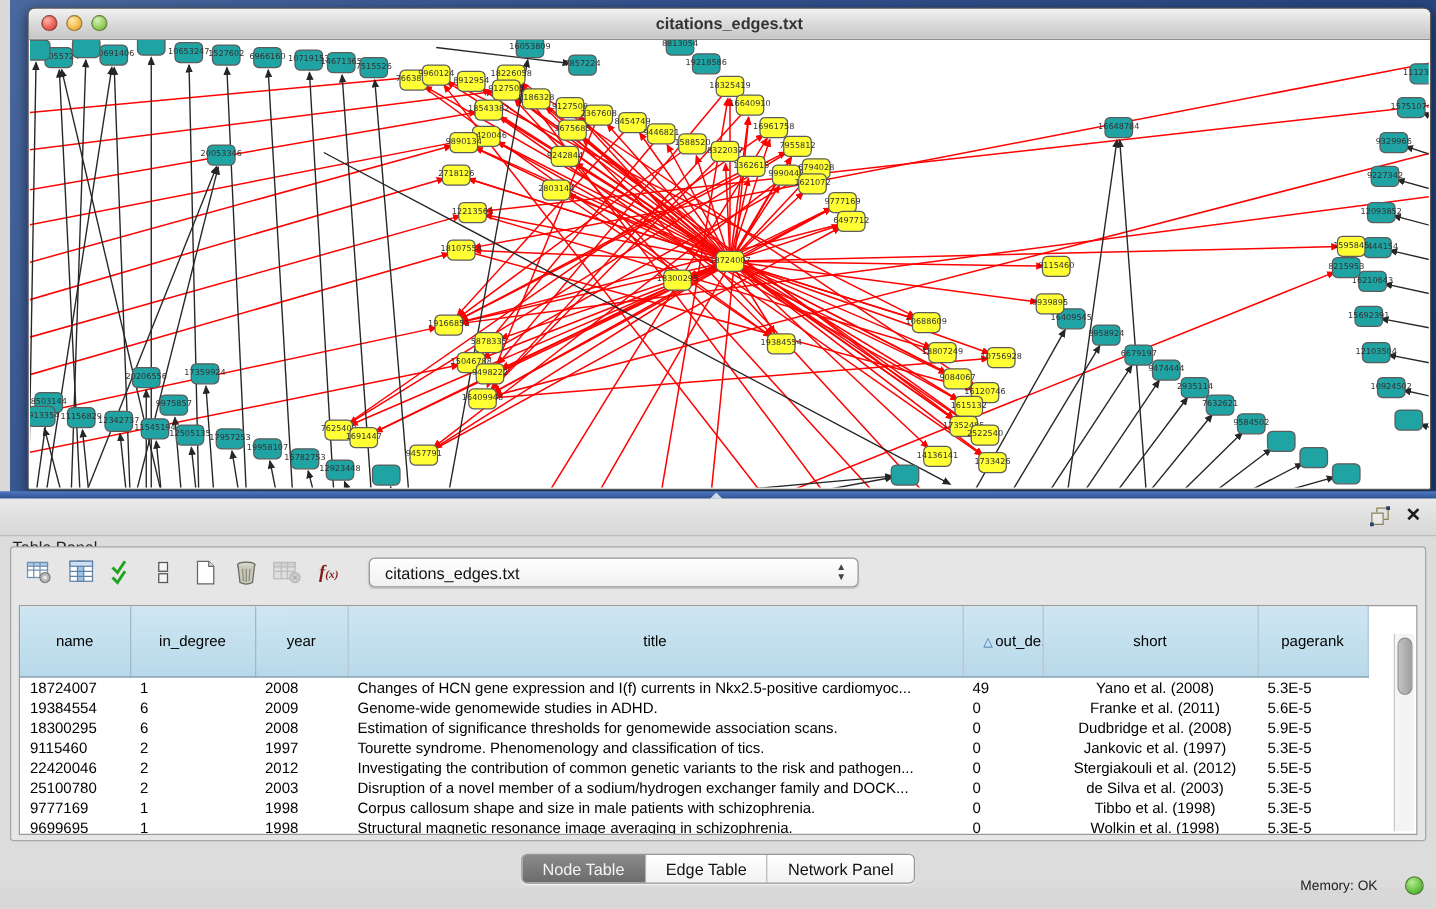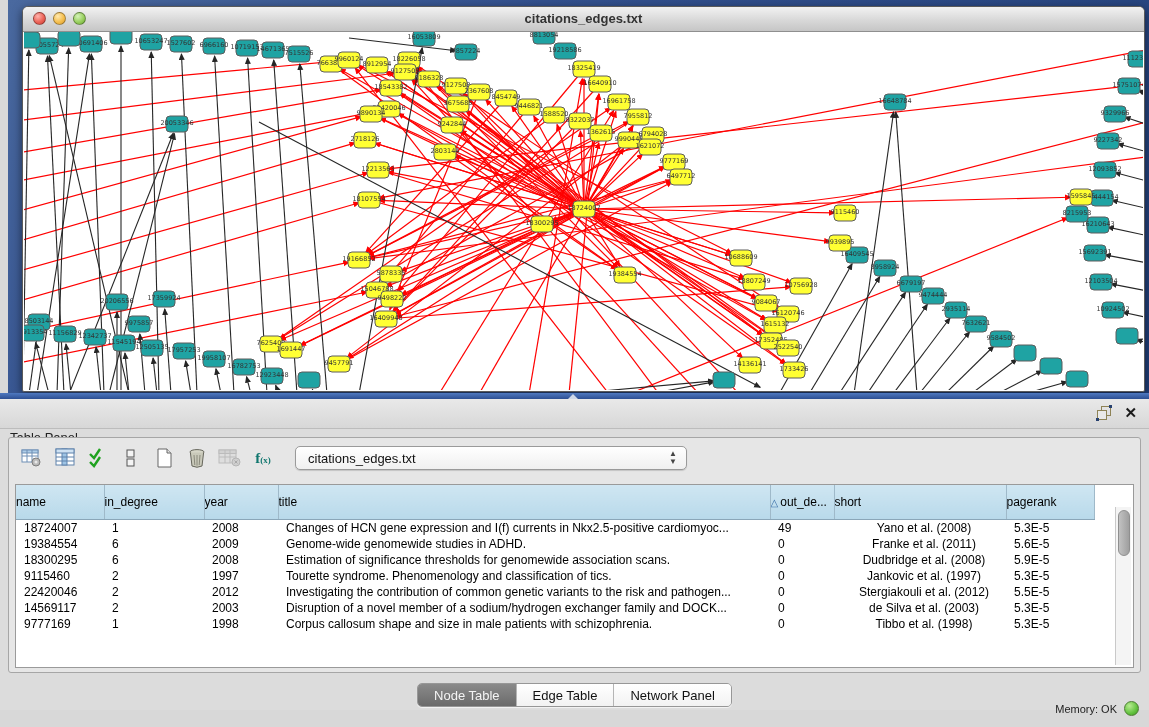--- a/index.html
+++ b/index.html
@@ -55,39 +55,39 @@
   .tp-float .sq2{width:8px;height:8px;left:1px;top:5px;background:#e9e9e9;}
   .tp-float .dot{position:absolute;width:3px;height:3px;background:#27416f;}
   .tp-close{font-size:15px;font-weight:bold;color:#1a1a1a;line-height:16px;}
 
   .browser{
     position:absolute;left:8px;top:38px;width:1133px;height:236px;
     background:#e6e6e6;border:1px solid #a6a6a6;border-radius:3px;box-sizing:border-box;
   }
   .toolbar{height:40px;display:flex;align-items:center;padding-left:8px;}
   .tb-icon{width:30px;height:26px;display:flex;align-items:center;justify-content:center;margin-right:3px;}
-  .fx{font-family:"Liberation Serif",serif;font-weight:bold;font-size:15px;color:#0f766e;}
+  .fx{font-family:"Liberation Serif",serif;font-style:italic;font-weight:bold;font-size:15px;color:#7f1d1d;}
   .fx small{font-size:9px;}
   .combo{
     margin-left:14px;width:390px;height:22px;border:1px solid #9a9a9a;border-radius:5px;
     background:linear-gradient(180deg,#ffffff,#f0f0f0);display:flex;align-items:center;position:relative;
     box-shadow:0 1px 1px rgba(0,0,0,.15);
   }
   .combo .val{font-size:13px;color:#111;padding-left:12px;}
   .combo .arrows{position:absolute;right:9px;top:3px;font-size:8px;line-height:8px;color:#444;text-align:center;}
 
   .grid{
     position:absolute;left:6px;top:46px;right:6px;bottom:4px;
     background:#fff;border:1px solid #9a9a9a;box-sizing:border-box;overflow:hidden;
   }
   table.data{border-collapse:collapse;table-layout:fixed;width:1078px;font-size:12px;color:#000;}
   table.data th{
     background:linear-gradient(180deg,#cfe6f2,#b8d9ea);
     border-right:1px solid #9fb9c9;border-bottom:1px solid #8aa6b8;
-    font-weight:normal;font-size:12px;height:34px;padding:0;text-align:left;overflow:hidden;white-space:nowrap;
+    font-weight:normal;font-size:12px;height:24px;padding:16px;text-align:center;overflow:hidden;white-space:nowrap;
   }
   table.data td{
     height:16px;padding:0 0 0 8px;border:0;overflow:hidden;white-space:nowrap;
   }
   td.c-short{text-align:center;padding:0;}
   .sort-tri{color:#3a6ea8;font-size:10px;margin-right:2px;}
   .vscroll{
     position:absolute;right:2px;top:22px;bottom:2px;width:15px;
     background:#f4f4f4;border-left:1px solid #c9c9c9;
   }
@@ -103,21 +103,21 @@
     border-right:1px solid #b5b5b5;cursor:pointer;
   }
   .seg button:last-child{border-right:none;}
   .seg button.active{background:linear-gradient(180deg,#8a8a8a,#6b6b6b);color:#f4f4f4;}
 
   
   .statusbar{
     position:absolute;left:0;top:311px;width:1149px;height:17px;
     background:#d8d8d8;
   }
-  .status-right{position:absolute;right:10px;top:-9px;display:flex;align-items:center;gap:7px;}
+  .status-right{position:absolute;right:10px;top:-9px;display:flex;align-items:center;gap:22px;}
   .status-right .label{font-size:11px;color:#222;}
   .mem-dot{width:13px;height:13px;border-radius:50%;border:1px solid #4d7d33;
     background:radial-gradient(circle at 35% 30%,#b8ec92,#62c23e 60%,#3f9a23);}
 </style>
 </head>
 <body>
 
 <div class="desktop">
   <div class="net-window">
     <div class="titlebar">
@@ -665,37 +665,46 @@
             <tr>
               <td class="c-name">22420046</td>
               <td class="c-indeg">2</td>
               <td class="c-year">2012</td>
               <td class="c-title">Investigating the contribution of common genetic variants to the risk and pathogen...</td>
               <td class="c-out">0</td>
               <td class="c-short">Stergiakouli et al. (2012)</td>
               <td class="c-pr">5.5E-5</td>
             </tr>
             <tr>
-              <td class="c-name">14569117</td>
+              <td class="c-name">25100780</td>
               <td class="c-indeg">2</td>
               <td class="c-year">2003</td>
               <td class="c-title">Disruption of a novel member of a sodium/hydrogen exchanger family and DOCK...</td>
               <td class="c-out">0</td>
               <td class="c-short">de Silva et al. (2003)</td>
               <td class="c-pr">5.3E-5</td>
             </tr>
             <tr>
               <td class="c-name">9777169</td>
               <td class="c-indeg">1</td>
               <td class="c-year">1998</td>
               <td class="c-title">Corpus callosum shape and size in male patients with schizophrenia.</td>
               <td class="c-out">0</td>
               <td class="c-short">Tibbo et al. (1998)</td>
               <td class="c-pr">5.3E-5</td>
             </tr>
+            <tr>
+              <td class="c-name">9699695</td>
+              <td class="c-indeg">1</td>
+              <td class="c-year">1998</td>
+              <td class="c-title">Structural magnetic resonance image averaging in schizophrenia.</td>
+              <td class="c-out">0</td>
+              <td class="c-short">Wolkin et al. (1998)</td>
+              <td class="c-pr">5.3E-5</td>
+            </tr>
           </tbody>
       </table>
       <div class="vscroll">
         <div class="vthumb"></div>
       </div>
     </div>
   </div>
 
   <div class="tabs">
     <div class="seg" id="seg-tabs">

